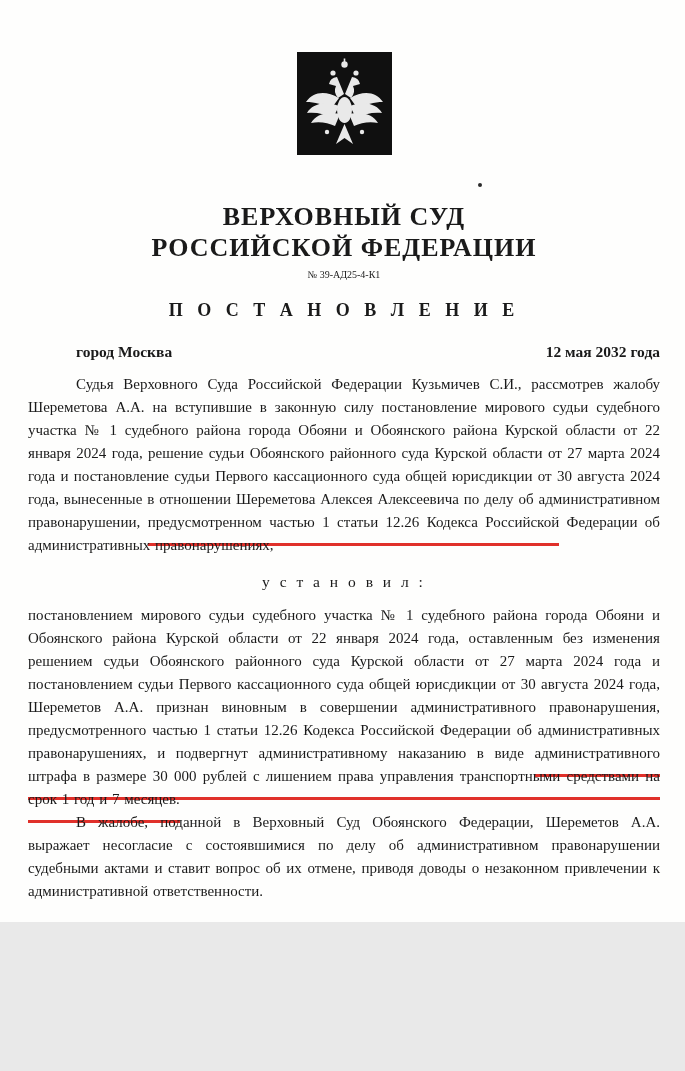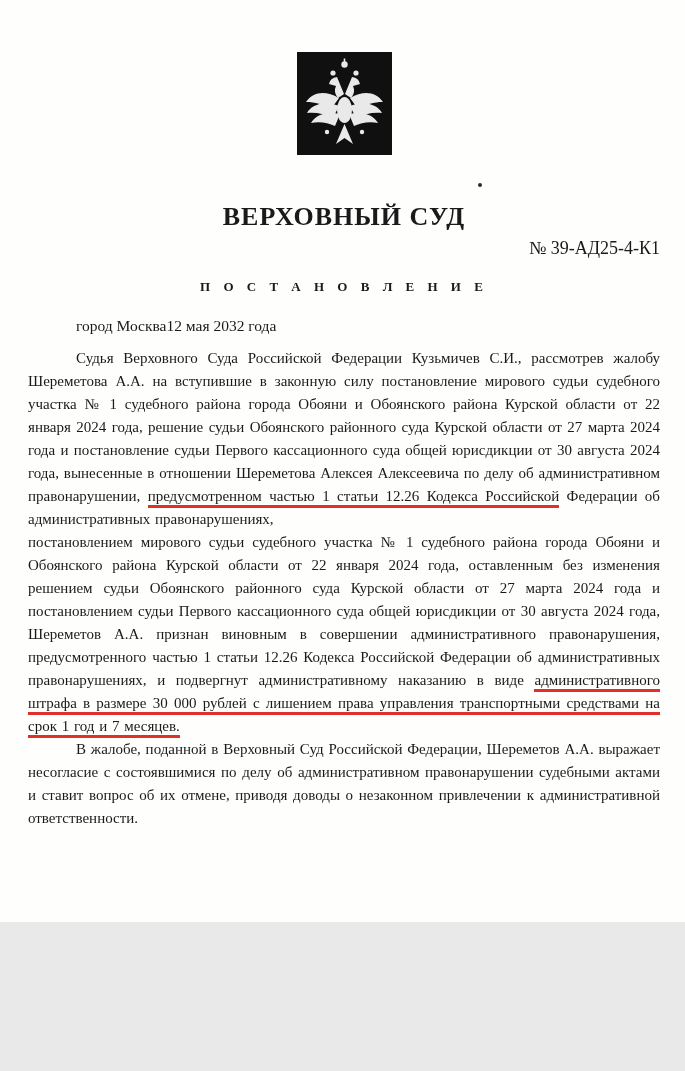--- a/index.html
+++ b/index.html
@@ -24,54 +24,55 @@
   .court-title {
     margin-top: 46px;
     text-align: center;
     font-weight: bold;
     font-size: 26px;
     line-height: 31px;
     letter-spacing: 1px;
   }
   .case-number {
     margin-top: 6px;
-    text-align: right;
-    font-size: 18px;
+    text-align: center;
+    font-size: 10px;
   }
   .doc-title {
     margin-top: 20px;
     text-align: center;
     font-weight: bold;
-    font-size: 13px;
+    font-size: 18px;
     letter-spacing: 5px;
   }
   .place-date-row {
     margin-top: 22px;
     display: flex;
-    justify-content: flex-start;
+    justify-content: space-between;
     font-size: 15.5px;
     padding-left: 48px;
+    font-weight: bold;
   }
   .body-text { font-size: 15px; line-height: 23px; }
   .para {
     margin: 0;
     text-align: justify;
     word-spacing: 1px;
   }
   .para.first { margin-top: 12px; }
   .para.indent { text-indent: 48px; }
   .ustanovil {
     margin: 13px 0 11px 0;
     text-align: center;
     font-size: 15.5px;
     letter-spacing: 3px;
   }
   .redline {
     border-bottom: 3.5px solid #e0302a;
-    padding-bottom: 1px;
+    padding-bottom: 13px;
   }
   .artifact-dot {
     position: absolute;
     left: 478px;
     top: 183px;
     width: 4px;
     height: 4px;
     border-radius: 50%;
     background: #2b2b2b;
   }
@@ -102,37 +103,39 @@
         <ellipse cx="47.5" cy="58" rx="7.5" ry="13"></ellipse>
         <path d="M47.5 72 L39 92 L47.5 86 L56 92 Z"></path>
         <circle cx="30" cy="80" r="2.2"></circle>
         <circle cx="65" cy="80" r="2.2"></circle>
       </g>
     </svg>
   </div>
 
   <div class="court-title">
     <div>ВЕРХОВНЫЙ СУД</div>
+    <div>РОССИЙСКОЙ ФЕДЕРАЦИИ</div>
   </div>
 
   <div class="case-number">№ 39-АД25-4-К1</div>
 
   <div class="doc-title">П О С Т А Н О В Л Е Н И Е</div>
 
   <div class="place-date-row">
     <span>город Москва</span>
     <span>12 мая 2032 года</span>
   </div>
 
   <div class="body-text">
 
     <p class="para indent first"><span>Судья Верховного Суда Российской Федерации Кузьмичев С.И., рассмотрев жалобу Шереметова А.А. на вступившие в законную силу постановление мирового судьи судебного участка № 1 судебного района города Обояни и Обоянского района Курской области от 22 января 2024 года, решение судьи Обоянского районного суда Курской области от 27 марта 2024 года и постановление судьи Первого кассационного суда общей юрисдикции от 30 августа 2024 года, вынесенные в отношении Шереметова Алексея Алексеевича по делу об административном правонарушении, </span><span class="redline">предусмотренном частью 1 статьи 12.26 Кодекса Российской</span><span> Федерации об административных правонарушениях,</span></p>
 
+    <div class="ustanovil">у с т а н о в и л :</div>
 
     <p class="para"><span>постановлением мирового судьи судебного участка № 1 судебного района города Обояни и Обоянского района Курской области от 22 января 2024 года, оставленным без изменения решением судьи Обоянского районного суда Курской области от 27 марта 2024 года и постановлением судьи Первого кассационного суда общей юрисдикции от 30 августа 2024 года, Шереметов А.А. признан виновным в совершении административного правонарушения, предусмотренного частью 1 статьи 12.26 Кодекса Российской Федерации об административных правонарушениях, и подвергнут административному наказанию в виде </span><span class="redline">административного штрафа в размере 30 000 рублей с лишением права управления транспортными средствами на срок 1 год и 7 месяцев.</span></p>
 
-    <p class="para indent">В жалобе, поданной в Верховный Суд Российской Федерации, Шереметов А.А. выражает несогласие с состоявшимися по делу об административном правонарушении судебными актами и ставит вопрос об их отмене, приводя доводы о незаконном привлечении к административной ответственности.</p>
+    <p class="para indent">В жалобе, поданной в Верховный Суд Обоянского Федерации, Шереметов А.А. выражает несогласие с состоявшимися по делу об административном правонарушении судебными актами и ставит вопрос об их отмене, приводя доводы о незаконном привлечении к административной ответственности.</p>
 
 
 
   </div>
 
 </div>
 
 </body></html>

